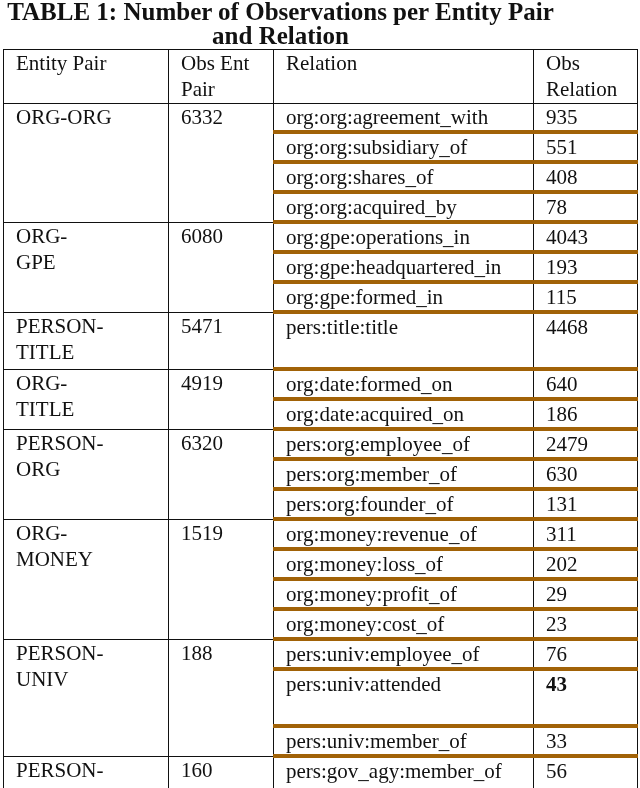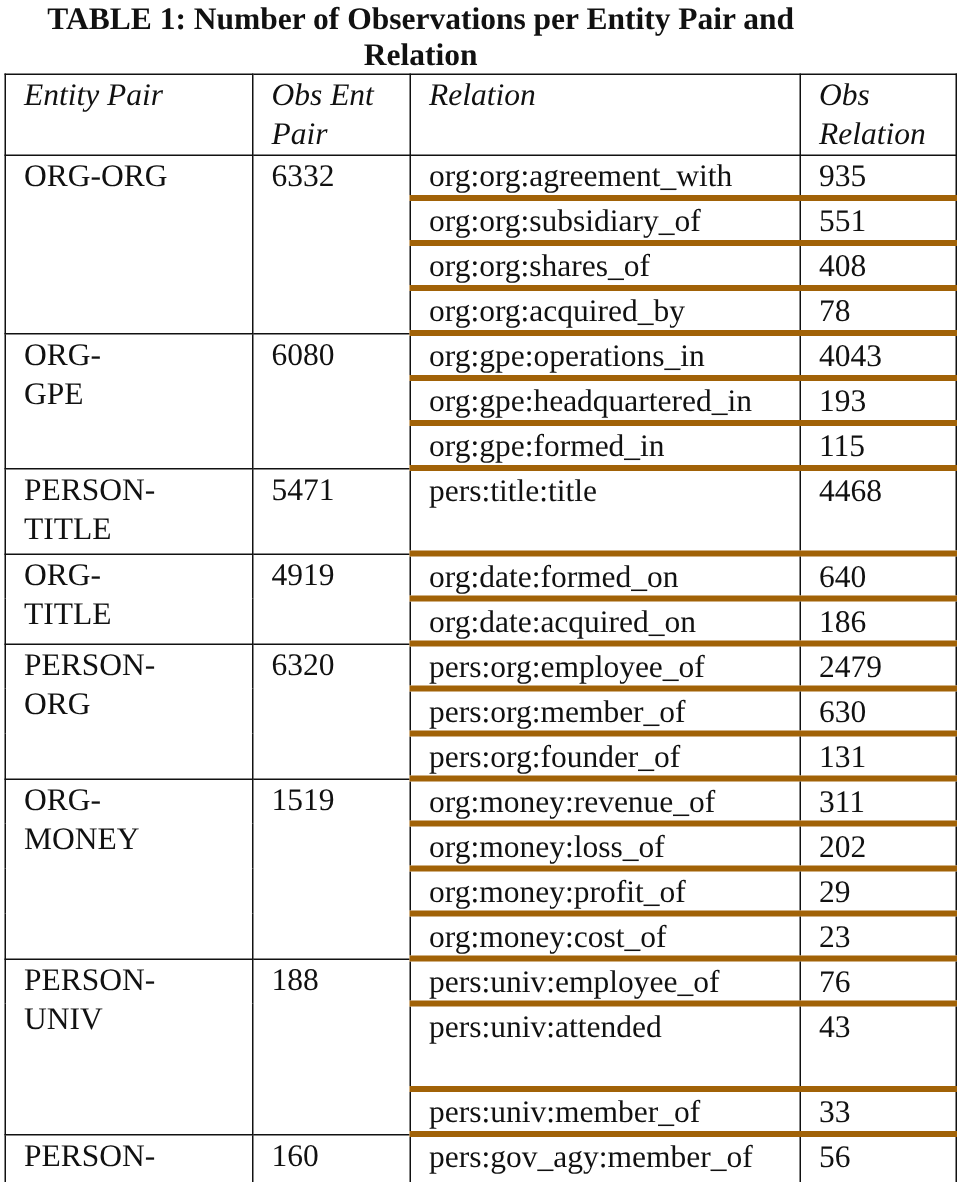--- a/index.html
+++ b/index.html
@@ -1,26 +1,26 @@
 <!DOCTYPE html>
 <html><head>
 <meta charset="utf-8">
 <style>
   html, body { margin: 0; padding: 0; background: #ffffff; }
   body { width: 640px; height: 788px; position: relative; overflow: hidden;
          font-family: "Liberation Serif", "DejaVu Serif", serif; color: #111; }
   .title { position: absolute; left: 0; top: 0; width: 561px; text-align: center;
-           font-weight: bold; font-size: 21px; line-height: 24px; }
+           font-weight: bold; font-size: 25px; line-height: 24px; }
   table { position: absolute; left: 3px; top: 49px; border-collapse: collapse;
           font-size: 21px; line-height: 26px; }
   td { border: 1.5px solid #111; vertical-align: top; padding: 0 0 0 12px; text-align: left; }
   td.sub { border-bottom: 4px solid #a16207; }
   col.c1 { width: 165px; } col.c2 { width: 105px; } col.c3 { width: 260px; } col.c4 { width: 104px; }
   tr.h27 td { height: 26px; }
-  tr.hdr td { height: 53px; font-style: italic; }
+  tr.hdr td { height: 53px; }
 </style>
 </head>
 <body>
 
 <div class="title">TABLE 1: Number of Observations per Entity Pair and Relation</div>
 
 <table>
   <colgroup>
       <col class="c1">
       <col class="c2">
@@ -133,21 +133,21 @@
         <td rowspan="3">
           <div>PERSON-</div>
           <div>UNIV</div>
         </td>
         <td rowspan="3">188</td>
         <td class="sub">pers:univ:employee_of</td>
         <td class="sub">76</td>
       </tr>
       <tr class="h27">
         <td class="sub" style="height: 53px;">pers:univ:attended</td>
-        <td class="sub" style="height: 53px;">43</td>
+        <td class="sub" style="height: 53px; font-weight: bold;">43</td>
       </tr>
       <tr class="h27">
         <td class="sub">pers:univ:member_of</td>
         <td class="sub">33</td>
       </tr>
       <tr class="h27">
         <td rowspan="1">
           <div>PERSON-</div>
           <div>GOV_AGY</div>
         </td>

